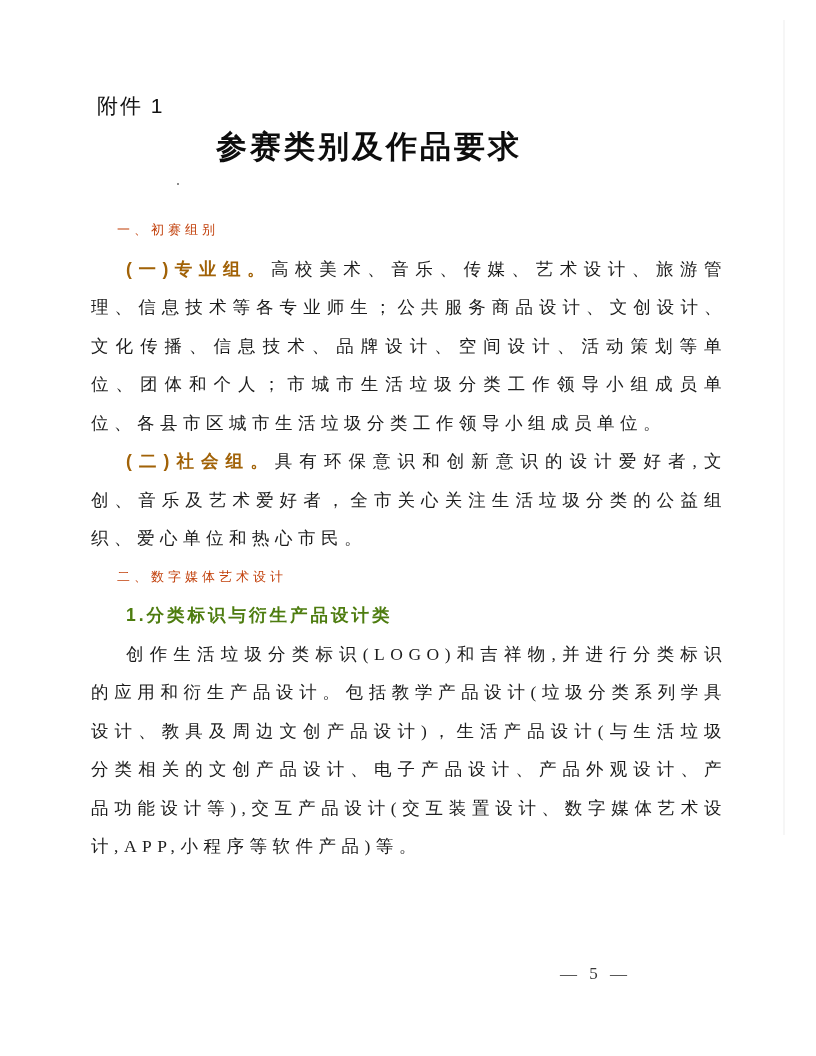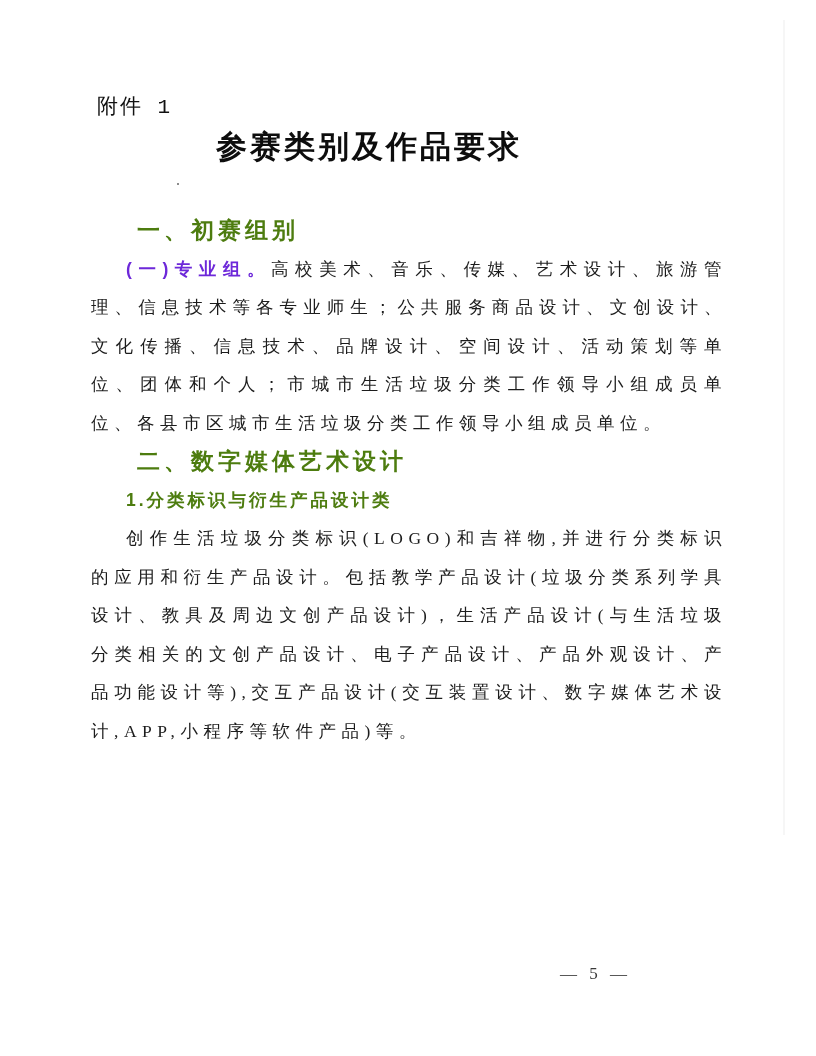--- a/index.html
+++ b/index.html
@@ -12,21 +12,21 @@
     background: #ffffff;
     position: relative;
     overflow: hidden;
     font-family: "Liberation Serif", "DejaVu Serif", serif;
     color: #1c1c1c;
   }
   .attachment-label {
     position: absolute;
     left: 97px;
     top: 92px;
-    font-family: Liberation Mono, monospace;
+    font-family: Liberation Sans, sans-serif;
     font-weight: 500;
     font-size: 21px;
     letter-spacing: 2px;
     color: #111111;
   }
   .doc-title {
     position: absolute;
     left: 0;
     top: 126px;
     width: 738px;
@@ -48,36 +48,36 @@
     text-align: justify;
     color: #1c1c1c;
   }
   .content p {
     margin: 0;
     padding: 0;
     text-indent: 2em;
   }
   .heading {
     font-family: "Liberation Sans", "DejaVu Sans", sans-serif;
-    font-weight: 700;
-    font-size: 23px;
+    font-weight: 400;
+    font-size: 13px;
     letter-spacing: 4px;
-    color: #4d7c0f;
+    color: #c2410c;
   }
   .subheading {
     font-family: "Liberation Sans", "DejaVu Sans", sans-serif;
     font-weight: 700;
     font-size: 17.5px;
     letter-spacing: 3px;
     color: #4d7c0f;
   }
   .para-lead {
     font-family: "Liberation Sans", "DejaVu Sans", sans-serif;
     font-weight: 700;
-    color: #6d28d9;
+    color: #a16207;
   }
   .page-number {
     position: absolute;
     left: 560px;
     top: 964px;
     font-size: 17px;
     letter-spacing: 4px;
     color: #3a3a3a;
   }
   .scan-line-artifact {
@@ -106,20 +106,21 @@
 <div class="attachment-label">附件 1</div>
 
 <div class="doc-title">参赛类别及作品要求</div>
 
 <div class="content">
 
   <p class="heading">一、初赛组别</p>
 
   <p><span class="para-lead">(一)专业组。</span><span>高校美术、音乐、传媒、艺术设计、旅游管理、信息技术等各专业师生；公共服务商品设计、文创设计、文化传播、信息技术、品牌设计、空间设计、活动策划等单位、团体和个人；市城市生活垃圾分类工作领导小组成员单位、各县市区城市生活垃圾分类工作领导小组成员单位。</span></p>
 
+  <p><span class="para-lead">(二)社会组。</span><span>具有环保意识和创新意识的设计爱好者,文创、音乐及艺术爱好者，全市关心关注生活垃圾分类的公益组织、爱心单位和热心市民。</span></p>
 
   <p class="heading">二、数字媒体艺术设计</p>
 
 
   <p class="subheading">1.分类标识与衍生产品设计类</p>
 
   <p><span class="para-lead"></span><span>创作生活垃圾分类标识(LOGO)和吉祥物,并进行分类标识的应用和衍生产品设计。包括教学产品设计(垃圾分类系列学具设计、教具及周边文创产品设计)，生活产品设计(与生活垃圾分类相关的文创产品设计、电子产品设计、产品外观设计、产品功能设计等),交互产品设计(交互装置设计、数字媒体艺术设计,APP,小程序等软件产品)等。</span></p>
 
 </div>
 

